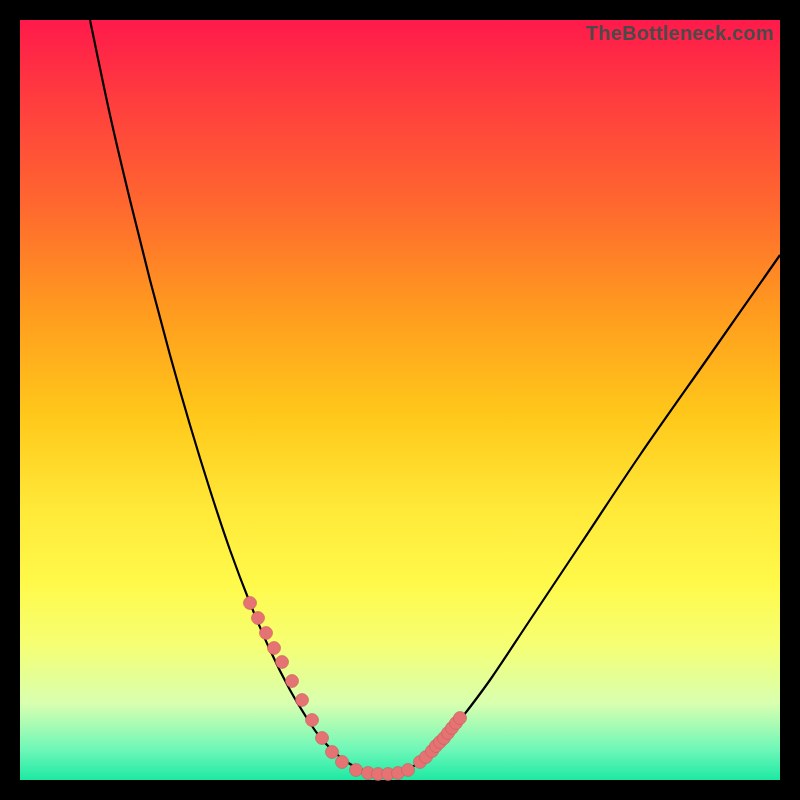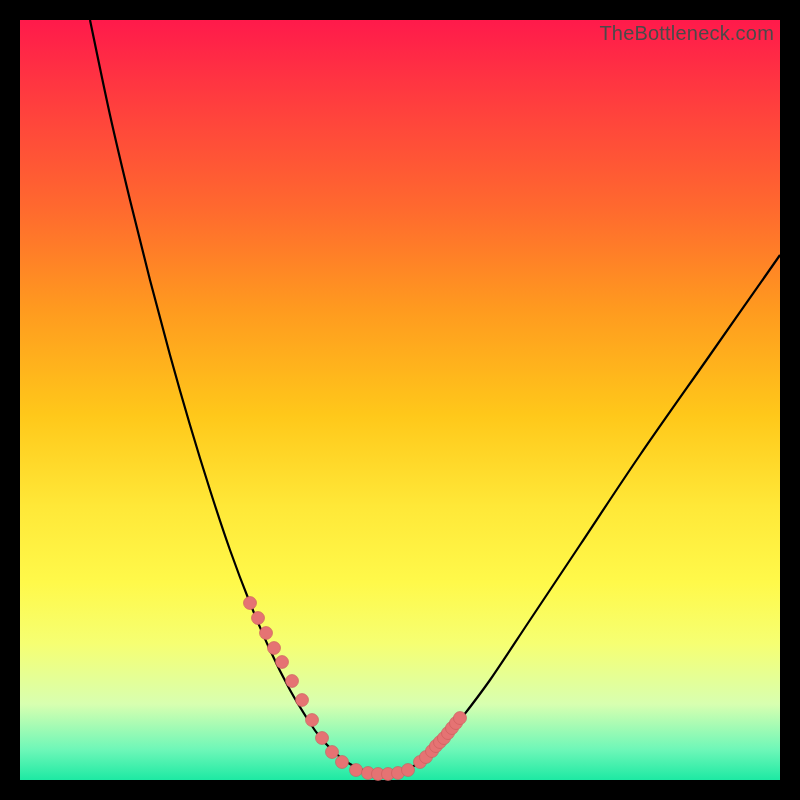--- a/index.html
+++ b/index.html
@@ -39,21 +39,21 @@
       #6ef7b8 96%,
       #1de9a3 100%
     );
   }
   .watermark {
     position: absolute;
     top: 2px;
     right: 6px;
     color: #4a4a4a;
     font-size: 20px;
-    font-weight: 400;
+    font-weight: 700;
     letter-spacing: 0.2px;
     user-select: none;
   }
   svg.curve {
     position: absolute;
     left: 0;
     top: 0;
     width: 760px;
     height: 760px;
     overflow: visible;

